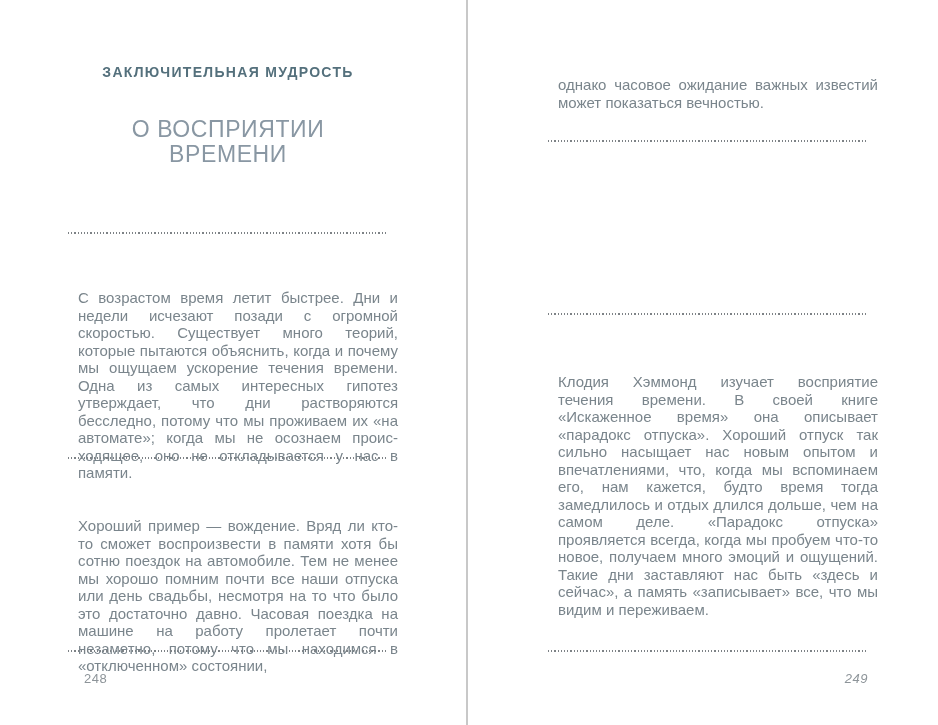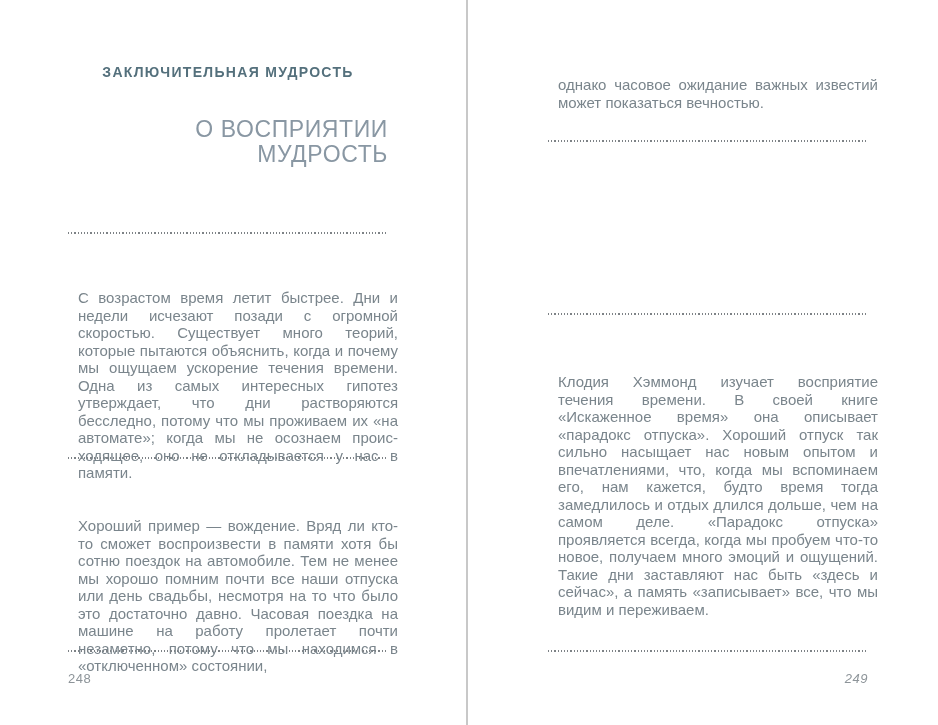--- a/index.html
+++ b/index.html
@@ -50,21 +50,21 @@
     left: 0;
     width: 320px;
     margin: 0;
     text-align: center;
     font-size: 23px;
     line-height: 25px;
     font-weight: normal;
     letter-spacing: 0.6px;
     color: #8997a3;
   }
-  .title-line { display: block; text-align: right; }
+  .title-line { display: block; }
 
   .rule {
     position: absolute;
     left: 0;
     width: 320px;
     height: 2px;
     background-image: repeating-linear-gradient(90deg,
       #7d8286 0px, #7d8286 1.2px,
       transparent 1.2px, transparent 3.2px);
   }
@@ -81,36 +81,36 @@
   }
 
   .pagenum {
     position: absolute;
     top: 671px;
     margin: 0;
     font-size: 13px;
     color: #8d9499;
     letter-spacing: 0.5px;
   }
-  .pagenum.num-left  { left: 0; }
+  .pagenum.num-left  { left: 16px; }
   .pagenum.num-right { right: 0; font-style: italic; }
 </style>
 </head>
 <body>
 
 <div class="spread">
 
   <div class="spine"></div>
 
   <section class="page left">
     <h2 class="kicker">ЗАКЛЮЧИТЕЛЬНАЯ МУДРОСТЬ</h2>
 
     <h1 class="title">
       <span class="title-line">О ВОСПРИЯТИИ</span>
-      <span class="title-line">МУДРОСТЬ</span>
+      <span class="title-line">ВРЕМЕНИ</span>
     </h1>
 
     <div class="rule" style="top:232px"></div>
 
     <p class="para" style="top:279px">С возрастом время летит быстрее. Дни и недели исчезают позади с огромной скоростью. Существует много теорий, которые пытаются объяснить, когда и почему мы ощущаем ускорение течения времени. Одна из самых интересных гипотез утверждает, что дни растворяются бесследно, потому что мы прожи­ваем их «на автомате»; когда мы не осознаем проис­ходящее, оно не откладывается у нас в памяти.</p>
 
     <div class="rule" style="top:457px"></div>
 
     <p class="para" style="top:507px">Хороший пример — вождение. Вряд ли кто-то смо­жет воспроизвести в памяти хотя бы сотню поездок на автомобиле. Тем не менее мы хорошо помним почти все наши отпуска или день свадьбы, несмотря на то что было это достаточно давно. Часовая поездка на машине на работу пролетает почти незаметно, потому что мы находимся в «отключенном» состоянии,</p>
 

